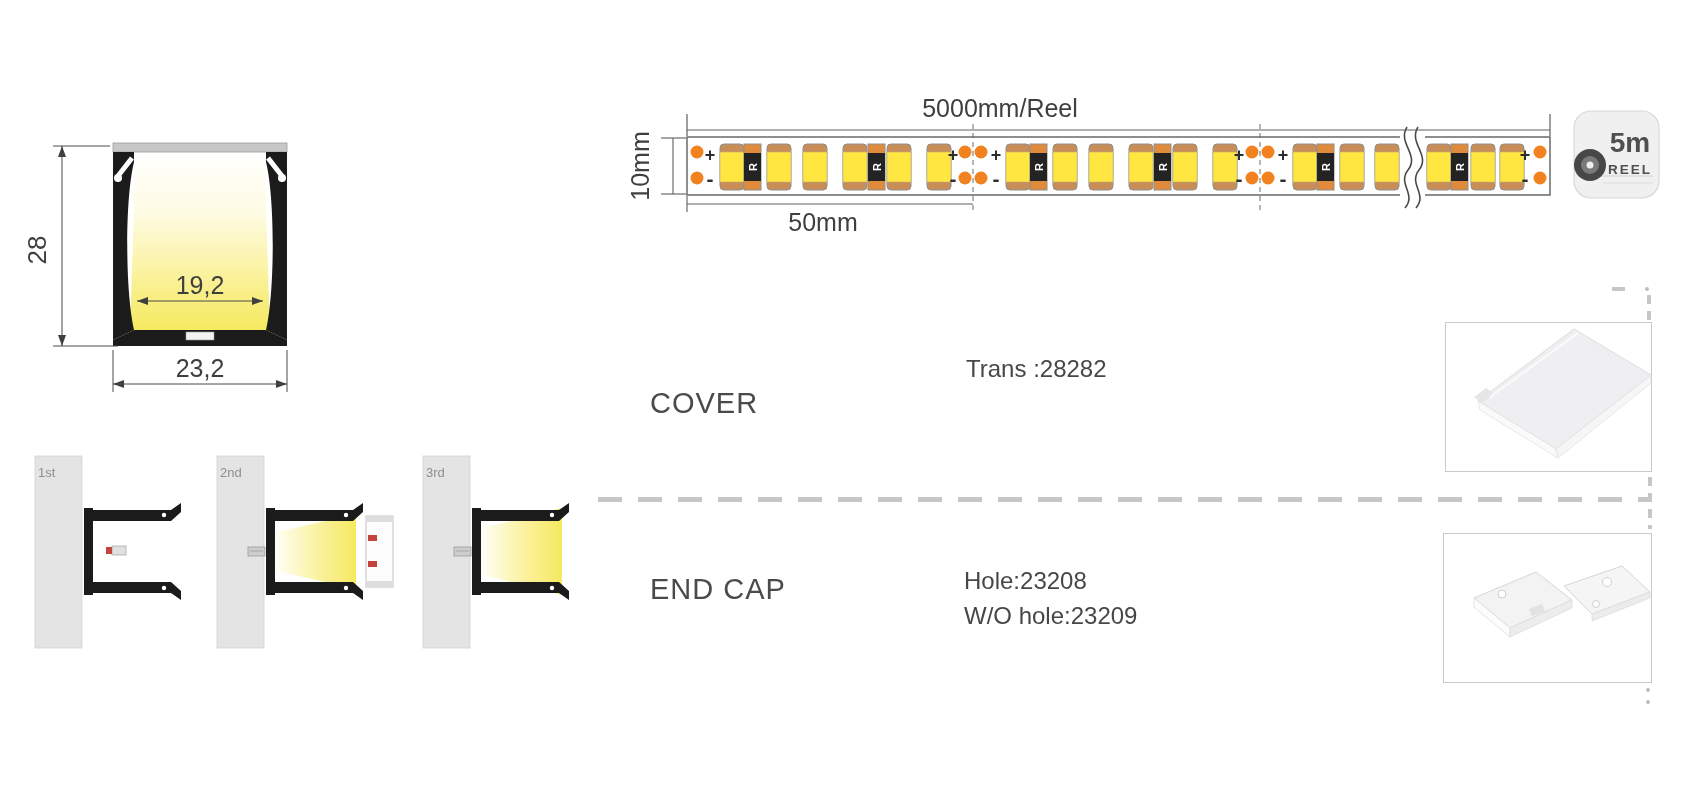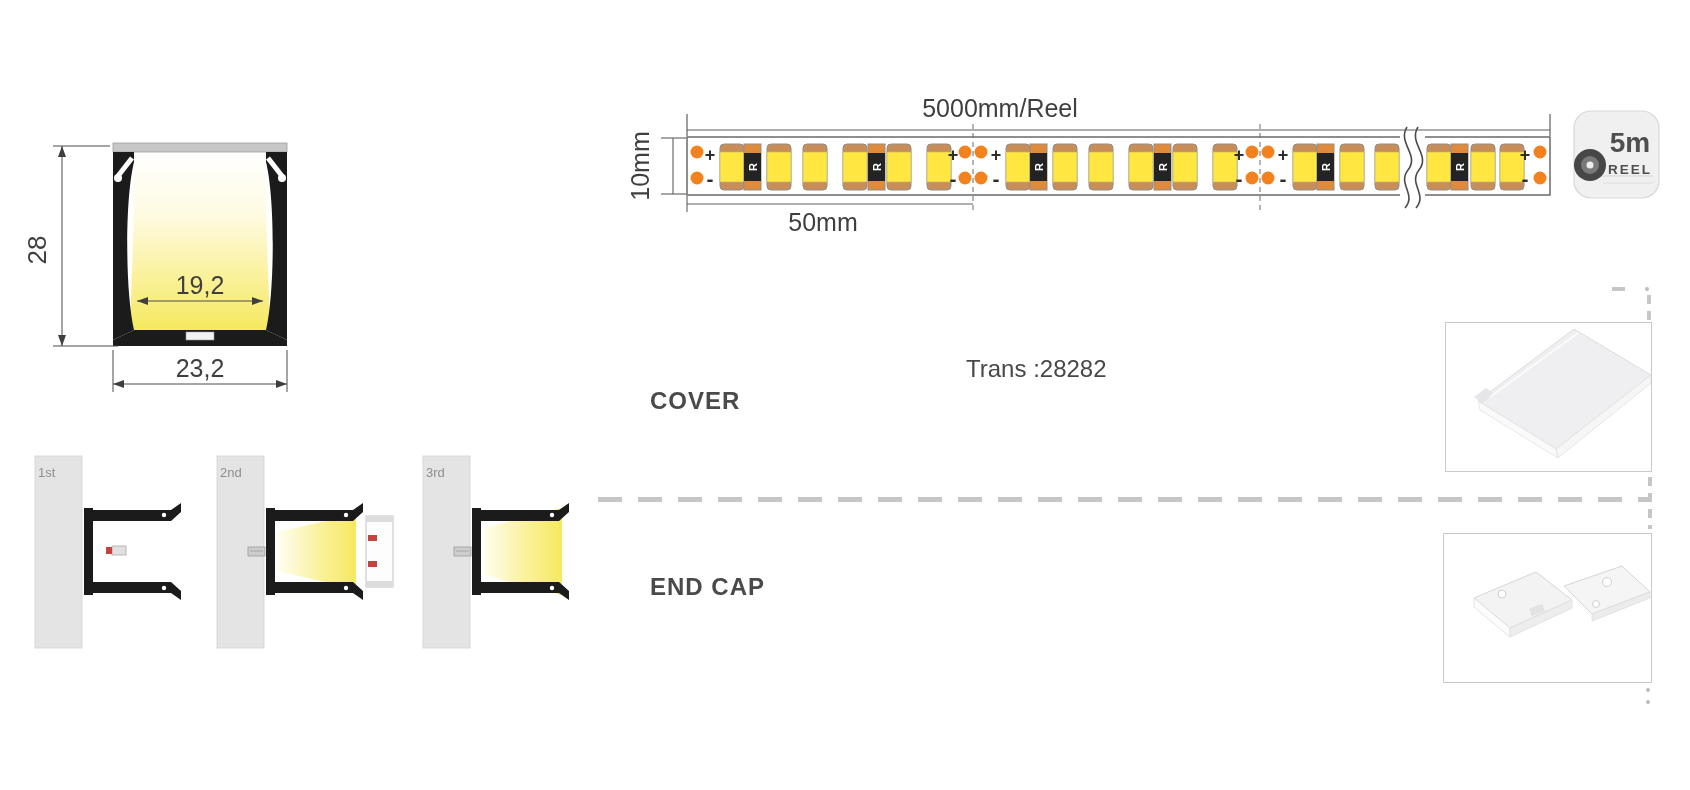--- a/index.html
+++ b/index.html
@@ -3,21 +3,21 @@
 <meta charset="utf-8">
 <style>
   html,body{margin:0;padding:0;background:#ffffff;}
   #canvas{
     position:relative;width:1690px;height:790px;background:#ffffff;
     font-family:"Liberation Sans",sans-serif;overflow:hidden;
   }
   .abs{position:absolute;}
   svg text{font-family:"Liberation Sans",sans-serif;}
   .sec-title{
-    font-size:24px;font-weight:700;color:#4A4A4A;letter-spacing:1px;
+    font-size:29px;font-weight:400;color:#4A4A4A;letter-spacing:1px;
     font-family:"Liberation Sans",sans-serif;white-space:nowrap;
   }
   .sec-lines{font-size:24px;color:#474747;white-space:nowrap;}
   .sec-lines div{height:34px;line-height:34px;}
   .prod-box{background:#ffffff;border:1px solid #C9C9C9;box-sizing:border-box;}
   .dash-h{height:5px;background:repeating-linear-gradient(90deg,#C6C6C6 0 24px,transparent 24px 40px);}
   .dash-v{width:4px;background:repeating-linear-gradient(180deg,#C6C6C6 0 9px,transparent 9px 16px);}
   .dot{width:4px;height:4px;border-radius:50%;background:#BDBDBD;}
   .mini-dash{width:13px;height:4px;background:#C6C6C6;}
 </style>
@@ -256,20 +256,22 @@
 
   <div class="abs mini-dash" style="left:1612px;top:287px"></div>
   <div class="abs dot" style="left:1645px;top:287px"></div>
   <div class="abs dash-v" style="left:1647px;top:295px;height:25px"></div>
 
   <div class="abs dash-h" style="left:598px;top:497px;width:1054px"></div>
   <div class="abs dash-v" style="left:1648px;top:477px;height:52px"></div>
 
   <div class="abs sec-title" style="left:650px;top:573px">END CAP</div>
   <div class="abs sec-lines" style="left:964px;top:563px;line-height:35px">
+    <div style="height:35px;line-height:35px">Hole:23208</div>
+    <div style="height:35px;line-height:35px">W/O hole:23209</div>
   </div>
 
   <div class="abs prod-box" style="left:1443px;top:533px;width:209px;height:150px">
     <svg width="207" height="148" viewBox="0 0 207 148">
       <g>
         <polygon points="30,64 92,38 128,66 66,94" fill="#F3F3F3" stroke="#D5D5D5" stroke-width="1"></polygon>
         <polygon points="30,64 66,94 66,103 30,73" fill="#FCFCFC" stroke="#DDDDDD" stroke-width="0.8"></polygon>
         <polygon points="66,94 128,66 128,74 66,103" fill="#EDEDED" stroke="#DDDDDD" stroke-width="0.8"></polygon>
         <circle cx="58" cy="60" r="4" fill="#FFFFFF" stroke="#CFCFCF" stroke-width="1"></circle>
         <rect x="86" y="72" width="14" height="8" fill="#E2E2E2" transform="rotate(-20 93 76)"></rect>

